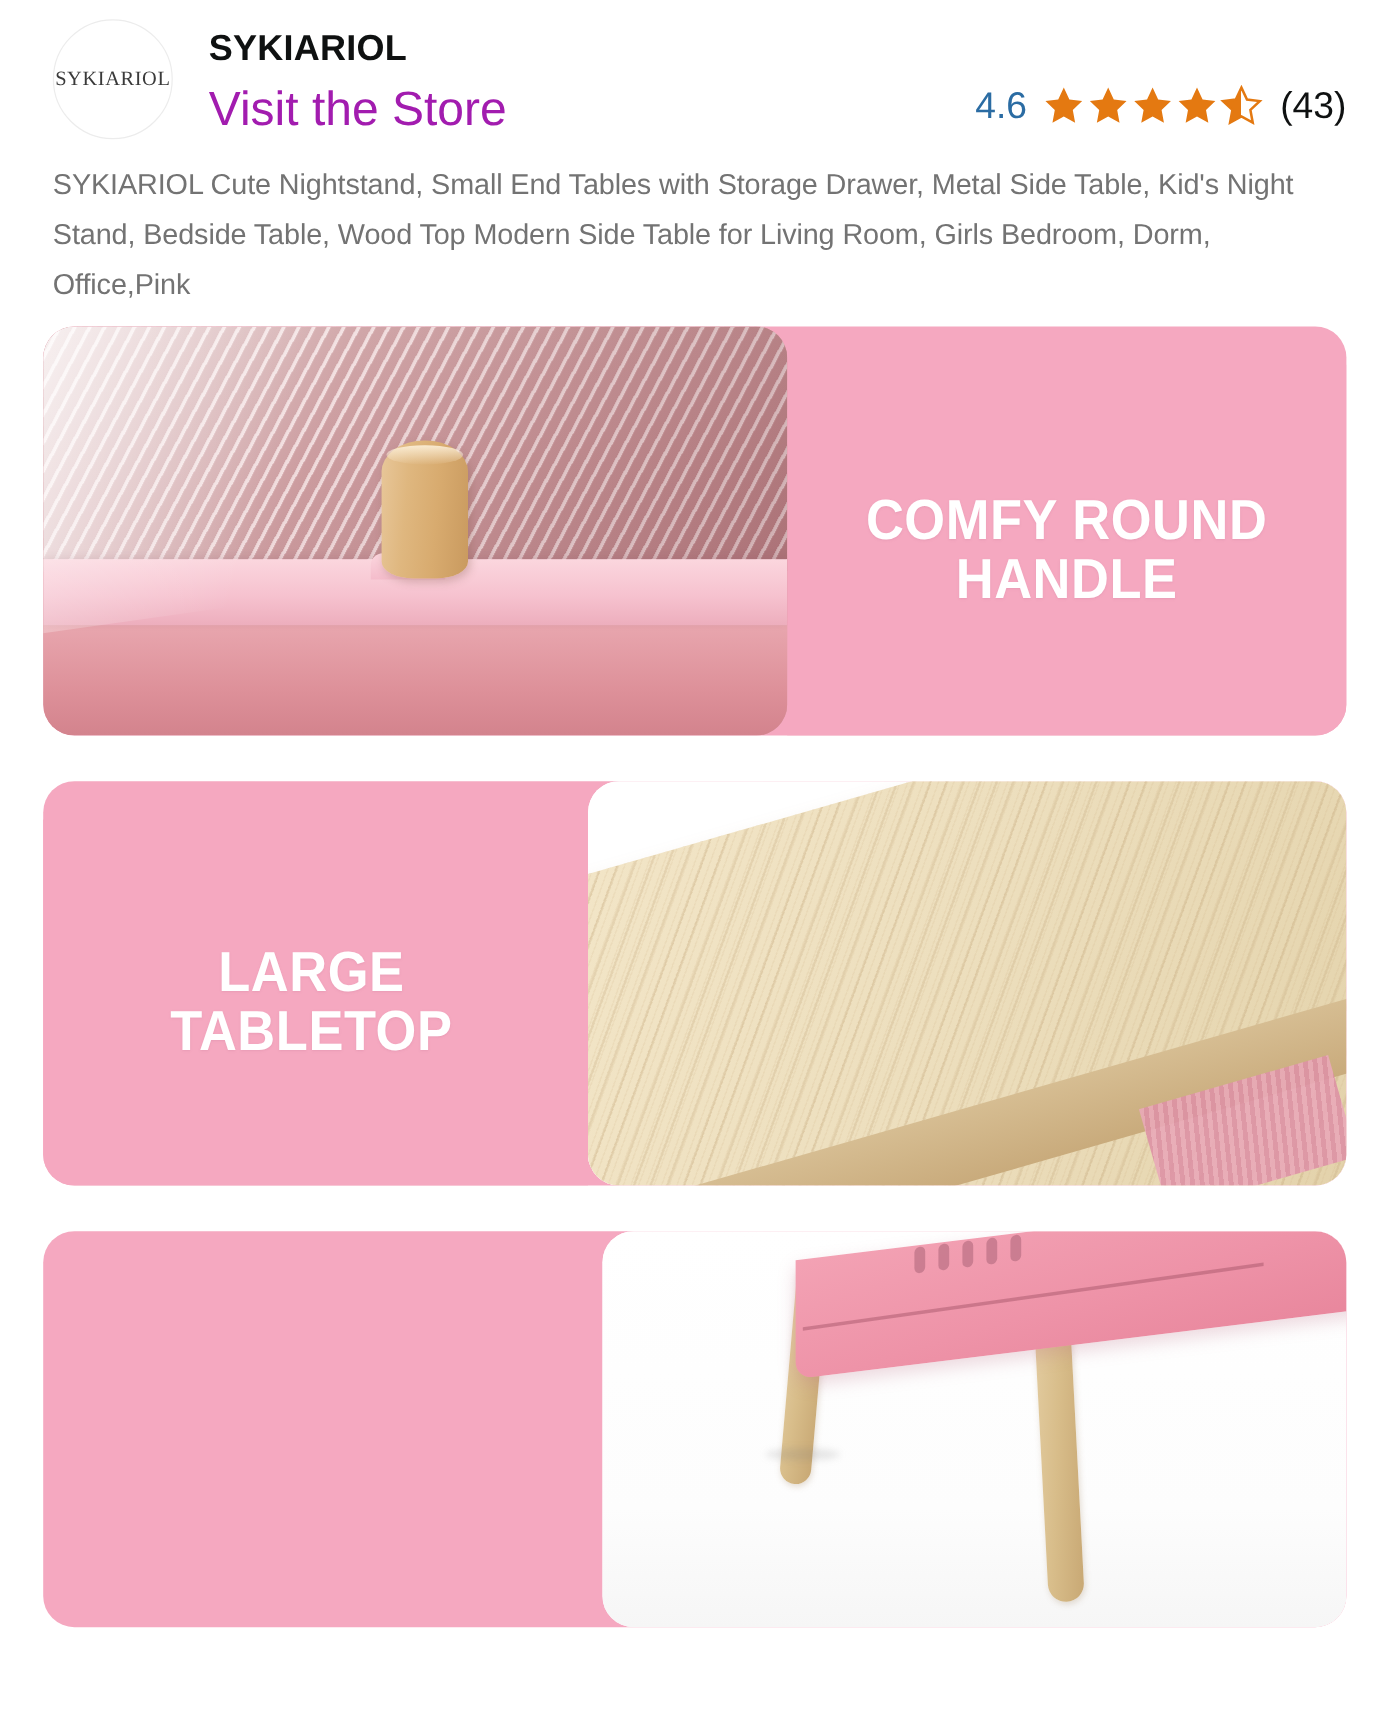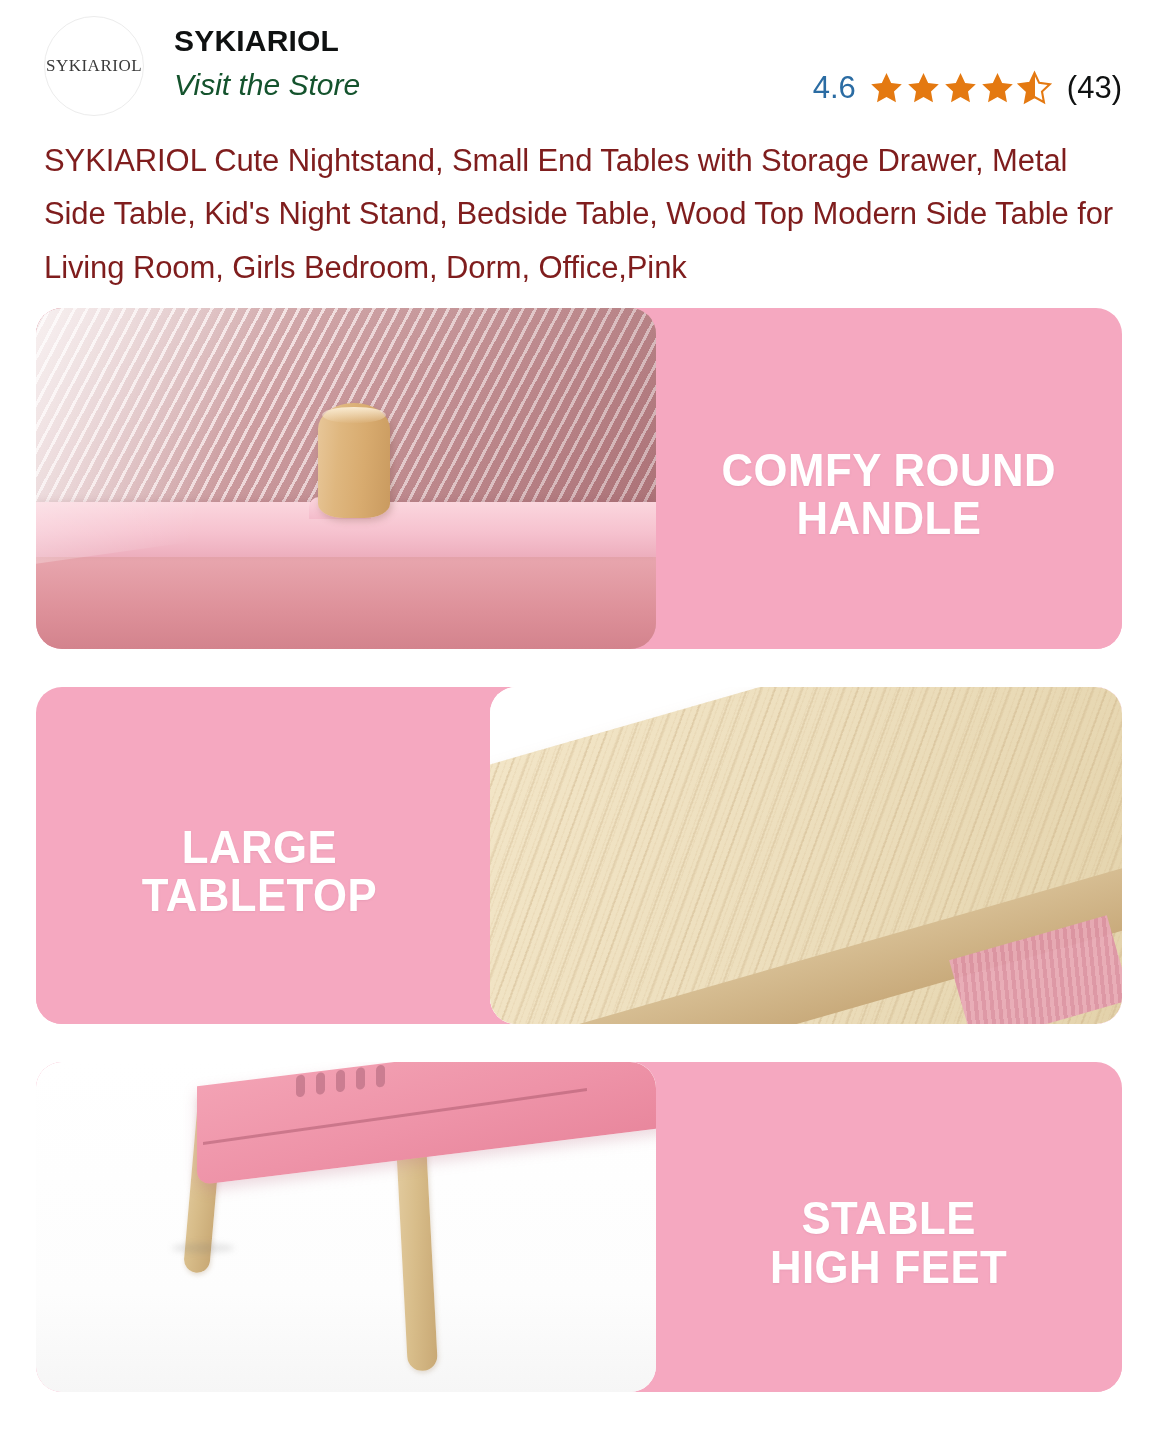--- a/index.html
+++ b/index.html
@@ -35,22 +35,22 @@
     margin-left:30px;
     display:flex; flex-direction:column;
     justify-content:flex-start;
     padding-top:12px;
   }
   .brand-name{
     font-size:30px; font-weight:bold; color:#0f1111;
     letter-spacing:.2px; line-height:1.15;
   }
   .visit-store{
-    font-size:30px; color:#14532d; line-height:1.3;
-    margin-top:6px; cursor:pointer;font-style:italic;
+    font-size:40px; color:#a21caf; line-height:1.3;
+    margin-top:6px; cursor:pointer;
   }
 
   .rating-block{
     margin-left:auto;
     display:flex; align-items:center;
     padding-top:58px;
     padding-right:14px;
     white-space:nowrap;
   }
   .rating-value{
@@ -62,23 +62,23 @@
     margin-right:14px;
   }
   .stars svg{ display:block; }
   .rating-count{
     font-size:31px; color:#0f1111;
   }
 
   
   .product-title{
     padding:6px 44px 0 44px;
-    font-size:31px;
+    font-size:24px;
     line-height:1.72;
-    color:#7f1d1d;
+    color:#737373;
     letter-spacing:-.1px;
   }
 
   
   .panels{ padding:14px 36px 0 36px; }
   .panel{
     position:relative;
     width:1086px;
     display:flex;
     border-radius:26px;
@@ -333,19 +333,15 @@
       <div class="body-line"></div>
       <div class="vents">
         <div class="vent"></div>
         <div class="vent"></div>
         <div class="vent"></div>
         <div class="vent"></div>
         <div class="vent"></div>
       </div>
       <div class="shadow"></div>
     </div>
-    <div class="label-pane">
-      <div class="label-text">STABLE
-HIGH FEET</div>
-    </div>
   </div>
 
 </div>
 
 </body></html>

